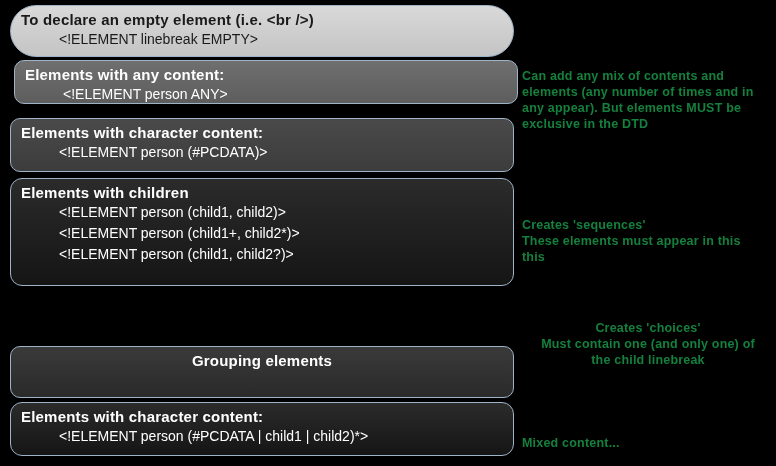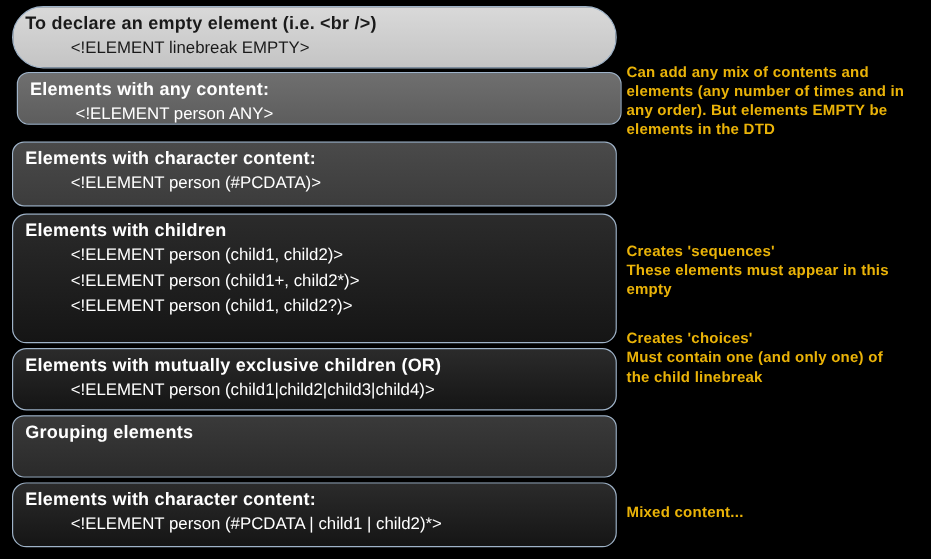--- a/index.html
+++ b/index.html
@@ -58,26 +58,27 @@
     background: linear-gradient(to bottom, #2b2b2b 0%, #151515 100%);
     color: #ffffff;
     border-radius: 12px;
   }
   .b-grey {
     background: linear-gradient(to bottom, #3a3a3a 0%, #2a2a2a 100%);
     color: #ffffff;
   }
   .note {
     position: absolute;
-    color: #eab308;
+    color: #15803d;
     font-size: 12.5px;
     font-weight: bold;
     line-height: 16px;
     letter-spacing: 0.2px;
     width: 252px;
+    margin-top: 16px;
   }
   .note div { white-space: normal; }
 </style>
 </head>
 <body>
 
 <div id="slide">
 
   <div class="block b-light" style="left:10px; top:5px; width:504px; height:52px;">
     <div class="title">To declare an empty element (i.e. &lt;br /&gt;)</div>
@@ -94,48 +95,44 @@
     <div class="code">&lt;!ELEMENT person (#PCDATA)&gt;</div>
   </div>
 
   <div class="block b-black" style="left:10px; top:178px; width:504px; height:108px;">
     <div class="title">Elements with children</div>
     <div class="code">&lt;!ELEMENT person (child1, child2)&gt;</div>
     <div class="code">&lt;!ELEMENT person (child1+, child2*)&gt;</div>
     <div class="code">&lt;!ELEMENT person (child1, child2?)&gt;</div>
   </div>
 
-  <div class="block b-black" style="left:10px; top:290px; width:504px; height:52px;">
-    <div class="title">Elements with mutually exclusive children (OR)</div>
-    <div class="code">&lt;!ELEMENT person (child1|child2|child3|child4)&gt;</div>
-  </div>
 
-  <div class="block b-grey" style="left:10px; top:346px; width:504px; height:52px;">
+  <div class="block b-grey" style="left:10px; top:346px; width:504px; height:52px;text-align:center;">
     <div class="title">Grouping elements</div>
   </div>
 
   <div class="block b-black" style="left:10px; top:402px; width:504px; height:54px;">
     <div class="title">Elements with character content:</div>
     <div class="code">&lt;!ELEMENT person (#PCDATA | child1 | child2)*&gt;</div>
   </div>
 
   <div class="note" style="left:522px; top:52px;">
     <div>Can add any mix of contents and</div>
     <div>elements (any number of times and in</div>
-    <div>any order). But elements EMPTY be</div>
-    <div>elements in the DTD</div>
+    <div>any appear). But elements MUST be</div>
+    <div>exclusive in the DTD</div>
   </div>
 
   <div class="note" style="left:522px; top:201px;">
     <div>Creates 'sequences'</div>
     <div>These elements must appear in this</div>
-    <div>empty</div>
+    <div>this</div>
   </div>
 
-  <div class="note" style="left:522px; top:274px;">
+  <div class="note" style="left:522px; top:304px;text-align:center;">
     <div>Creates 'choices'</div>
     <div>Must contain one (and only one) of</div>
     <div>the child linebreak</div>
   </div>
 
   <div class="note" style="left:522px; top:419px;">
     <div>Mixed content...</div>
   </div>
 
 </div>

